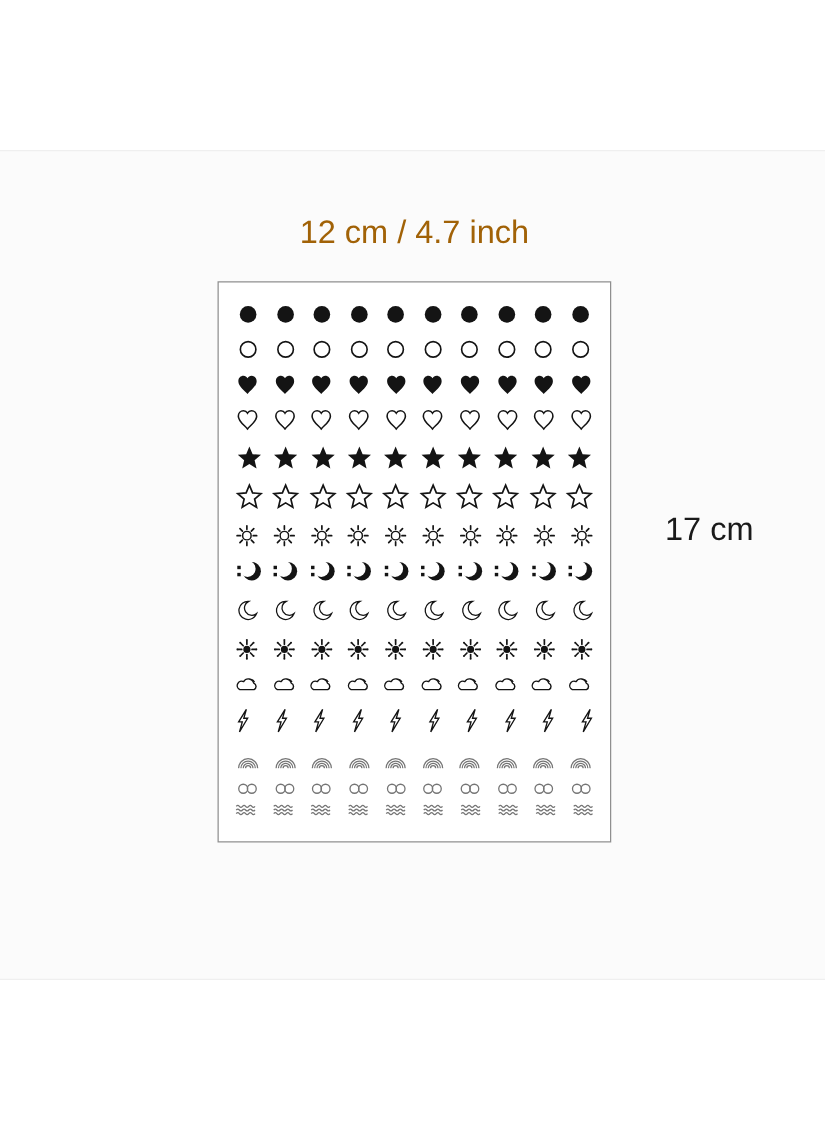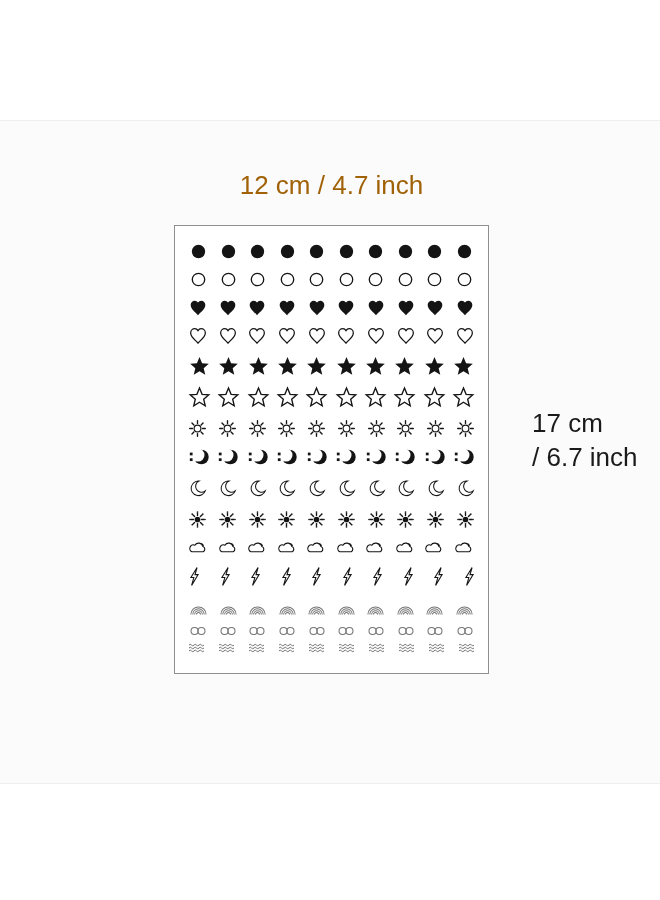--- a/index.html
+++ b/index.html
@@ -1260,15 +1260,14 @@
               <path d="M1,6 Q2.5,4.1 4,6 T7,6 T10,6 T13,6 T16,6 T19,6"></path>
               <path d="M1,9.5 Q2.5,7.6 4,9.5 T7,9.5 T10,9.5 T13,9.5 T16,9.5 T19,9.5"></path>
             </g>
           </svg>
         </span>
       </div>
     </div>
 
   <div class="height-label">
     <div>17 cm</div>
-    <div>/ 6.7 inch</div>
   </div>
 </div>
 
 </body></html>

